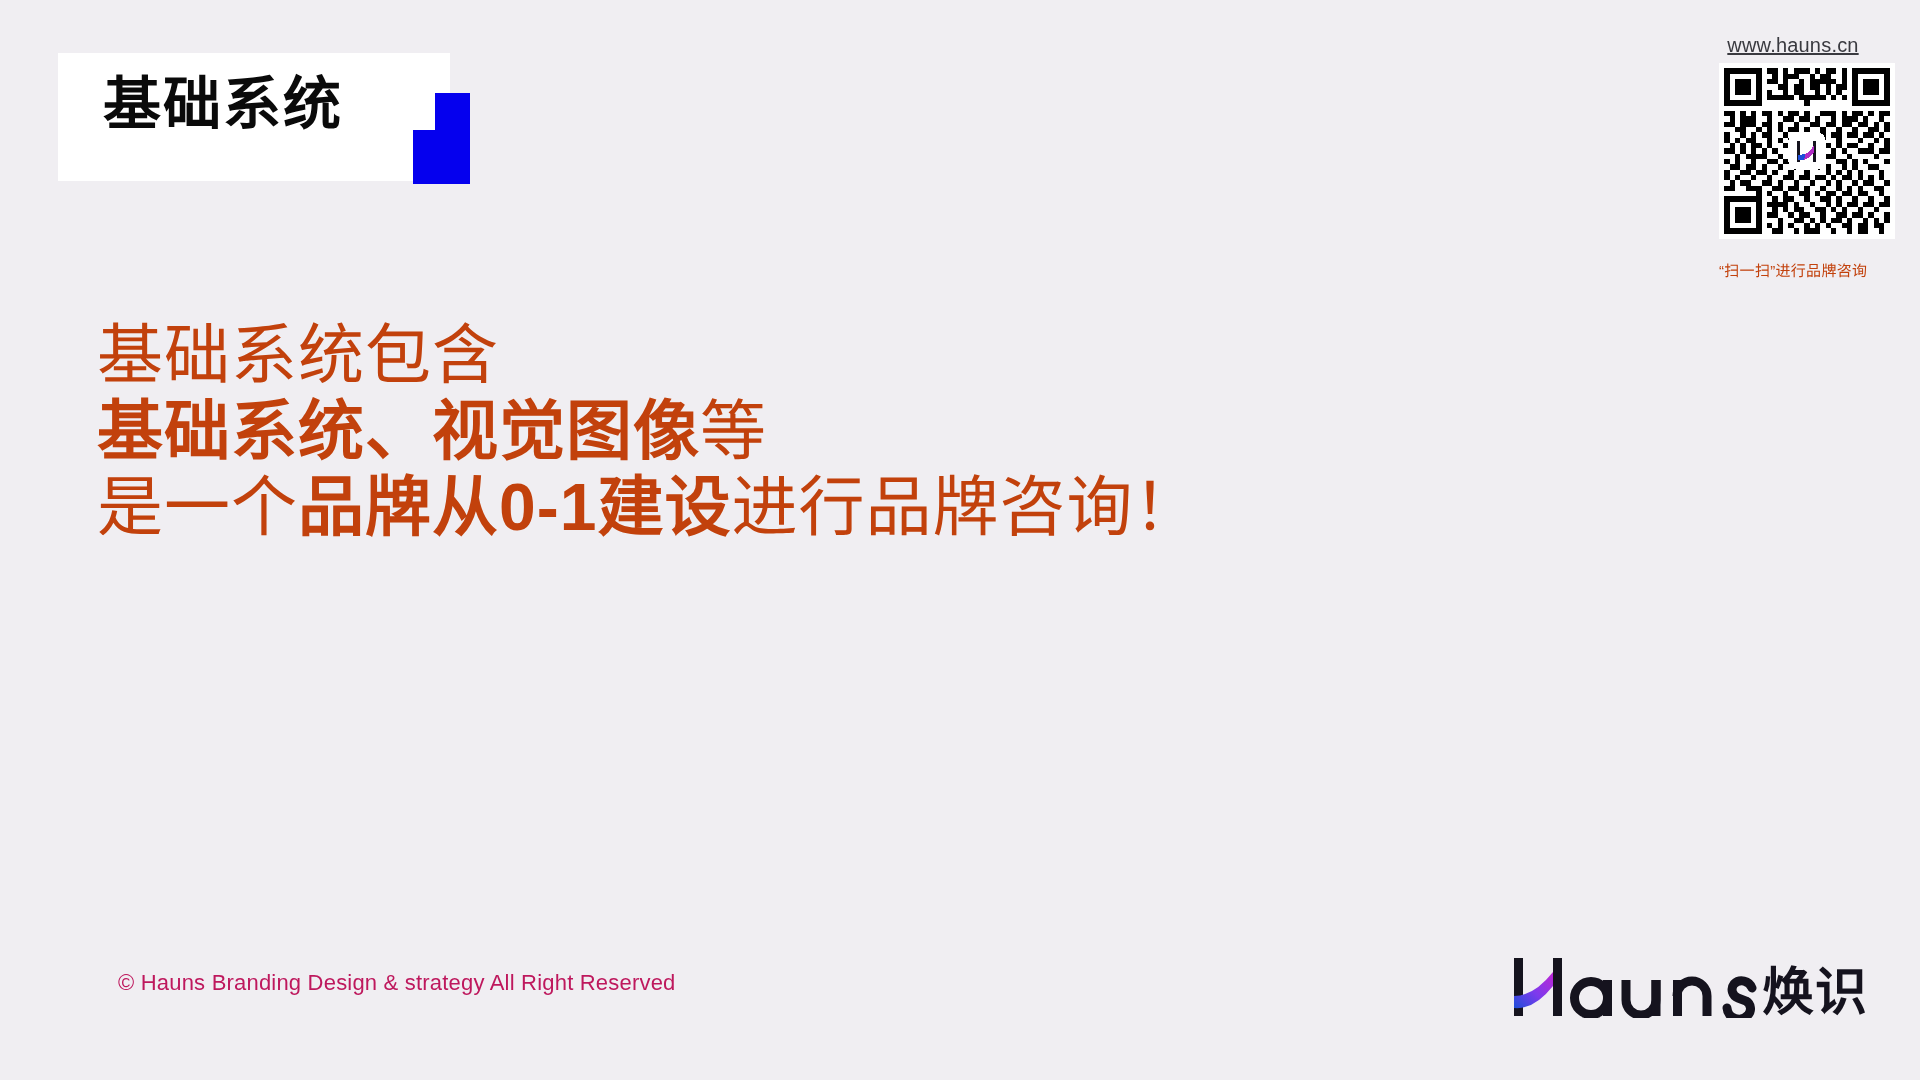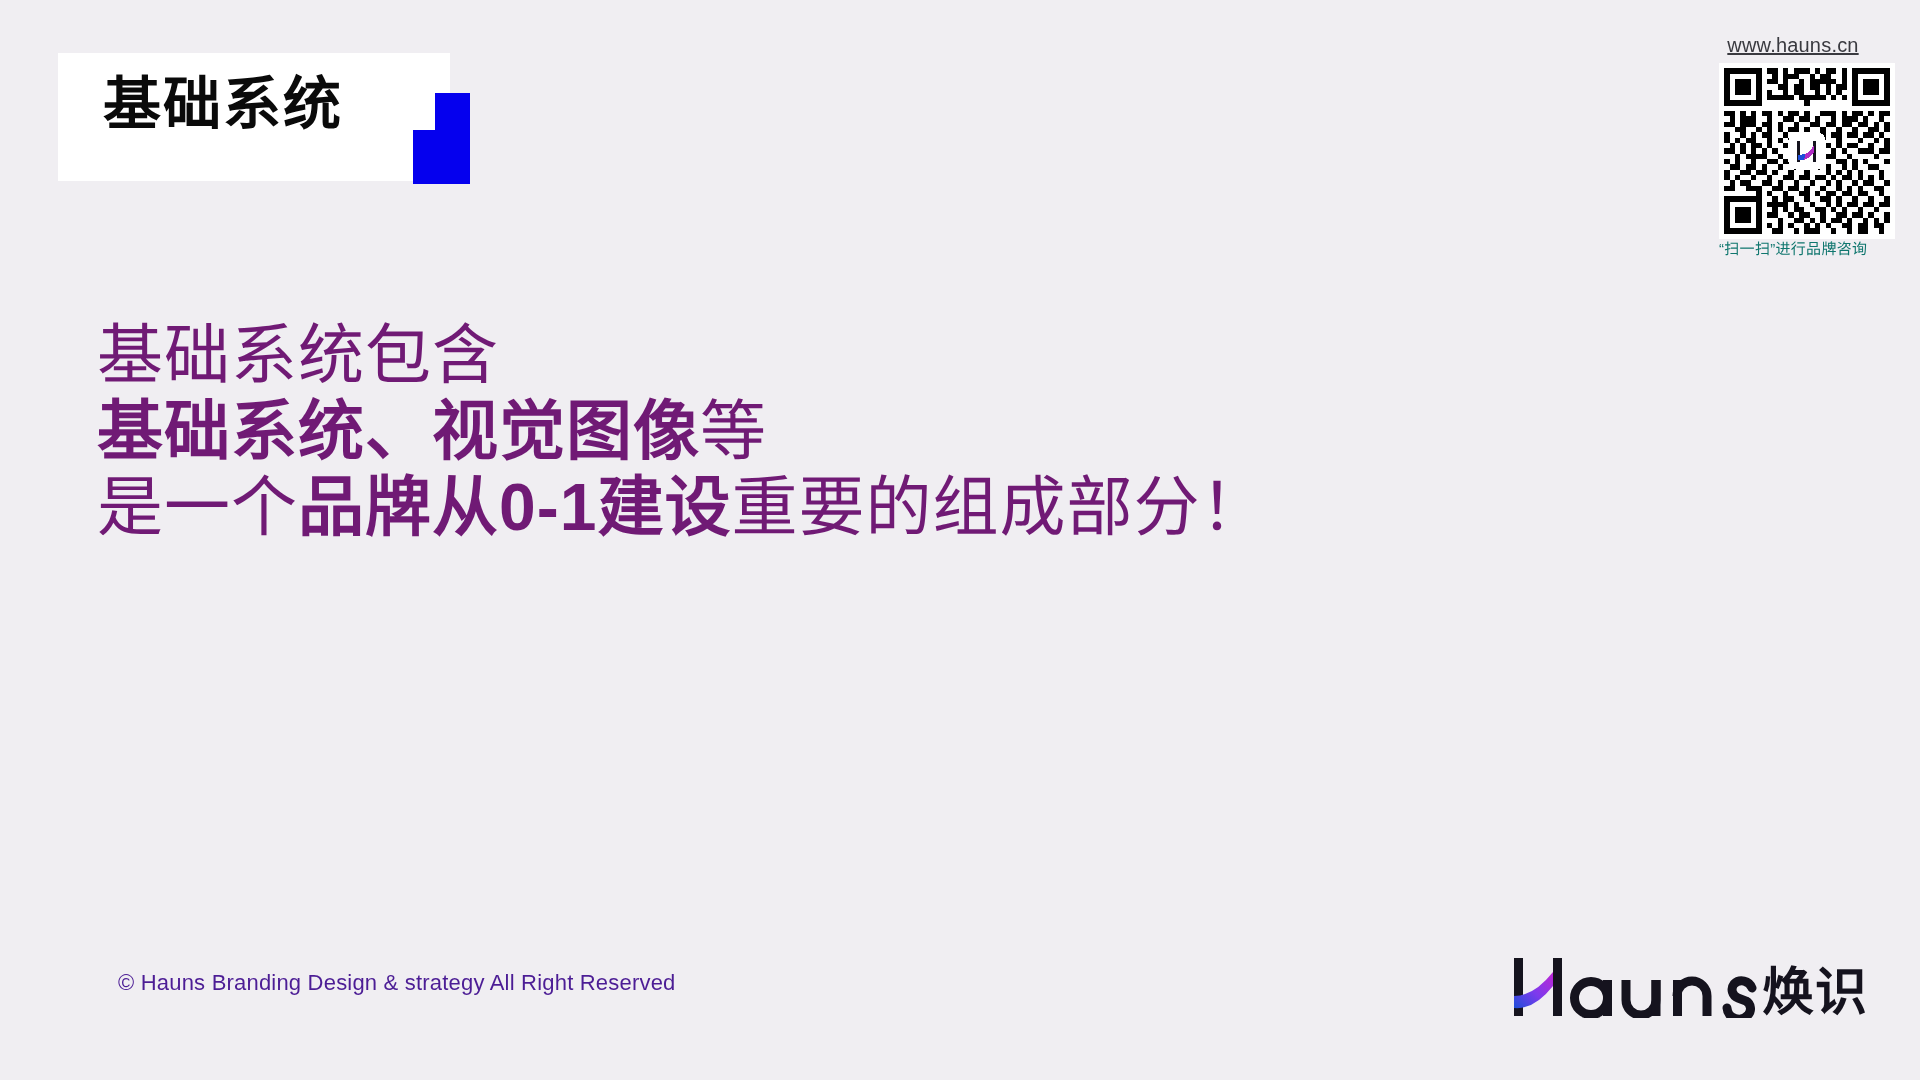--- a/index.html
+++ b/index.html
@@ -93,55 +93,55 @@
     margin-bottom: 7px;
     line-height: 1.1;
   }
   .qr-canvas {
     display: block;
     width: 176px;
     height: 176px;
     background: #ffffff;
   }
   .qr-caption {
-    margin-top: 1px;
+    margin-top: 23px;
     font-size: 15px;
-    color: #0f766e;
+    color: #c2410c;
     letter-spacing: 0.3px;
     line-height: 1.2;
     white-space: nowrap;
   }
 
   
   .body-copy {
     position: absolute;
     left: 97px;
     top: 318px;
-    color: #701a75;
+    color: #c2410c;
   }
   .copy-line {
     font-size: 66px;
     line-height: 1.15;
     letter-spacing: 1px;
     white-space: nowrap;
     font-weight: 400;
   }
   .copy-line.bold {
     font-weight: 700;
   }
   .copy-line .w-normal { font-weight: 400; }
   .copy-line .w-bold   { font-weight: 700; }
 
   
   .copyright {
     position: absolute;
     left: 118px;
     bottom: 84px;
     font-size: 22px;
-    color: #4c1d95;
+    color: #be185d;
     letter-spacing: 0.2px;
     white-space: nowrap;
   }
 
   .brand-logo {
     position: absolute;
     right: 52px;
     bottom: 62px;
     text-align: right;
   }
@@ -476,21 +476,21 @@
     <div class="qr-caption">“扫一扫”进行品牌咨询</div>
   </div>
 
   <div class="body-copy">
 
     <div class="copy-line">基础系统包含</div>
 
 
     <div class="copy-line"><span class="w-bold">基础系统、视觉图像</span><span class="w-normal">等</span></div>
 
-    <div class="copy-line"><span class="w-normal">是一个</span><span class="w-bold">品牌从0-1建设</span><span class="w-normal">重要的组成部分！</span></div>
+    <div class="copy-line"><span class="w-normal">是一个</span><span class="w-bold">品牌从0-1建设</span><span class="w-normal">进行品牌咨询！</span></div>
   </div>
 
   <div class="copyright">© Hauns Branding Design &amp; strategy All Right Reserved</div>
 
   <div class="brand-logo">
     <div class="brand-mark">
       <svg class="brand-latin" viewBox="0 0 250 62">
         <defs>
           <linearGradient id="swoosh" x1="0" y1="1" x2="1" y2="0">
             <stop offset="0%" stop-color="#1d4ed8"></stop>

